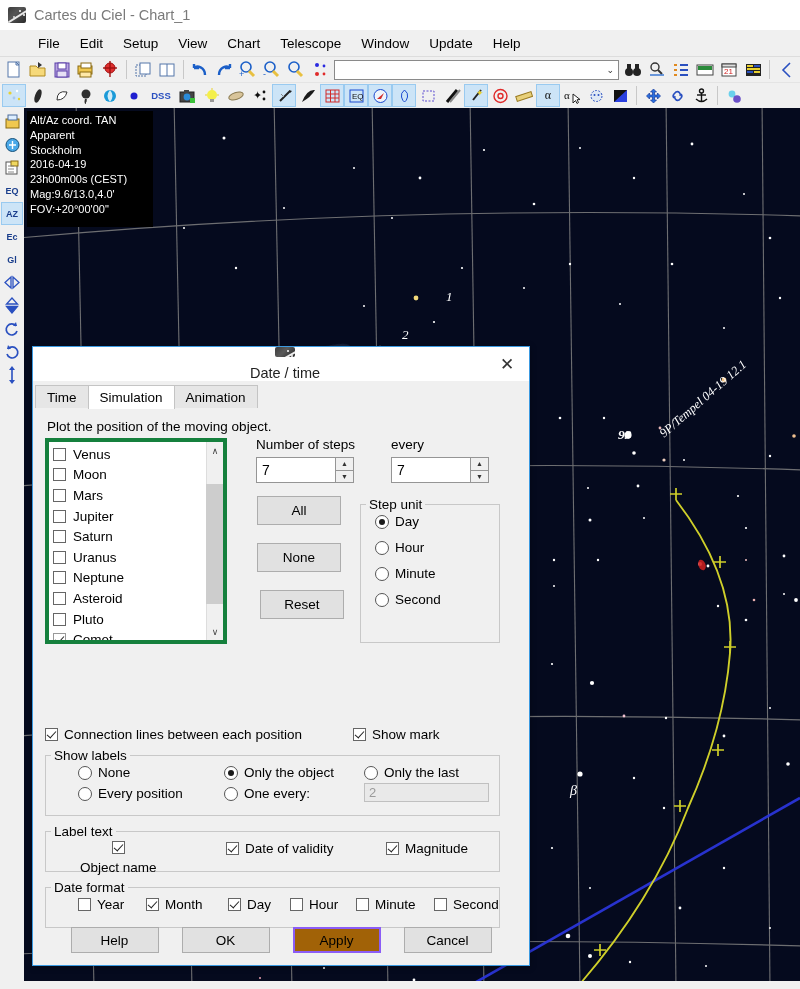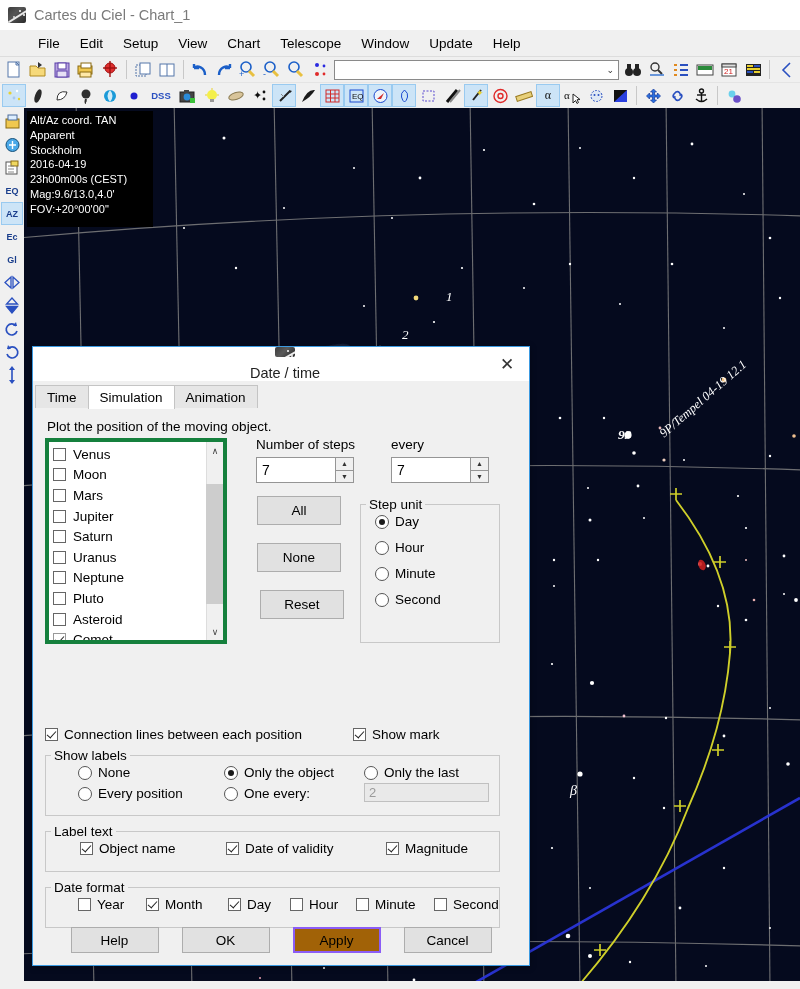--- a/index.html
+++ b/index.html
@@ -843,25 +843,25 @@
           <div class="obj-row">
             <span class="cbx"></span>
             <span>Uranus</span>
           </div>
           <div class="obj-row">
             <span class="cbx"></span>
             <span>Neptune</span>
           </div>
           <div class="obj-row">
             <span class="cbx"></span>
+            <span>Asteroid</span>
+          </div>
+          <div class="obj-row">
+            <span class="cbx"></span>
             <span>Pluto</span>
-          </div>
-          <div class="obj-row">
-            <span class="cbx"></span>
-            <span>Asteroid</span>
           </div>
           <div class="obj-row">
             <span class="cbx on grey"></span>
             <span>Comet</span>
           </div>
         </div>
         <div id="objscroll">
           <div class="sc-arr">∧</div>
           <div class="sc-arr">∨</div>
           <div id="objthumb"></div>
@@ -944,21 +944,21 @@
             <span class="rad"></span>
             <span>One every:</span>
           </div>
           <div style="position:absolute;left:318px;top:20px;width:125px;height:19px;background:#e9e9e9;border:1px solid #c0c0c0;color:#9a9a9a;font-size:13px;padding:1px 4px;">2</div>
         </div>
       </fieldset>
 
       <fieldset class="gb" style="left:12px;top:415px;width:455px;height:48px;">
         <legend>Label text</legend>
         <div style="position:relative;height:24px;">
-          <div class="cbxrow" style="position:absolute;left:34px;top:2px;">
+          <div class="cbxrow" style="position:absolute;left:34px;top:2px;flex-direction:column;">
             <span class="cbx on"></span>
             <span>Object name</span>
           </div>
           <div class="cbxrow" style="position:absolute;left:180px;top:2px;">
             <span class="cbx on"></span>
             <span>Date of validity</span>
           </div>
           <div class="cbxrow" style="position:absolute;left:340px;top:2px;">
             <span class="cbx on"></span>
             <span>Magnitude</span>

